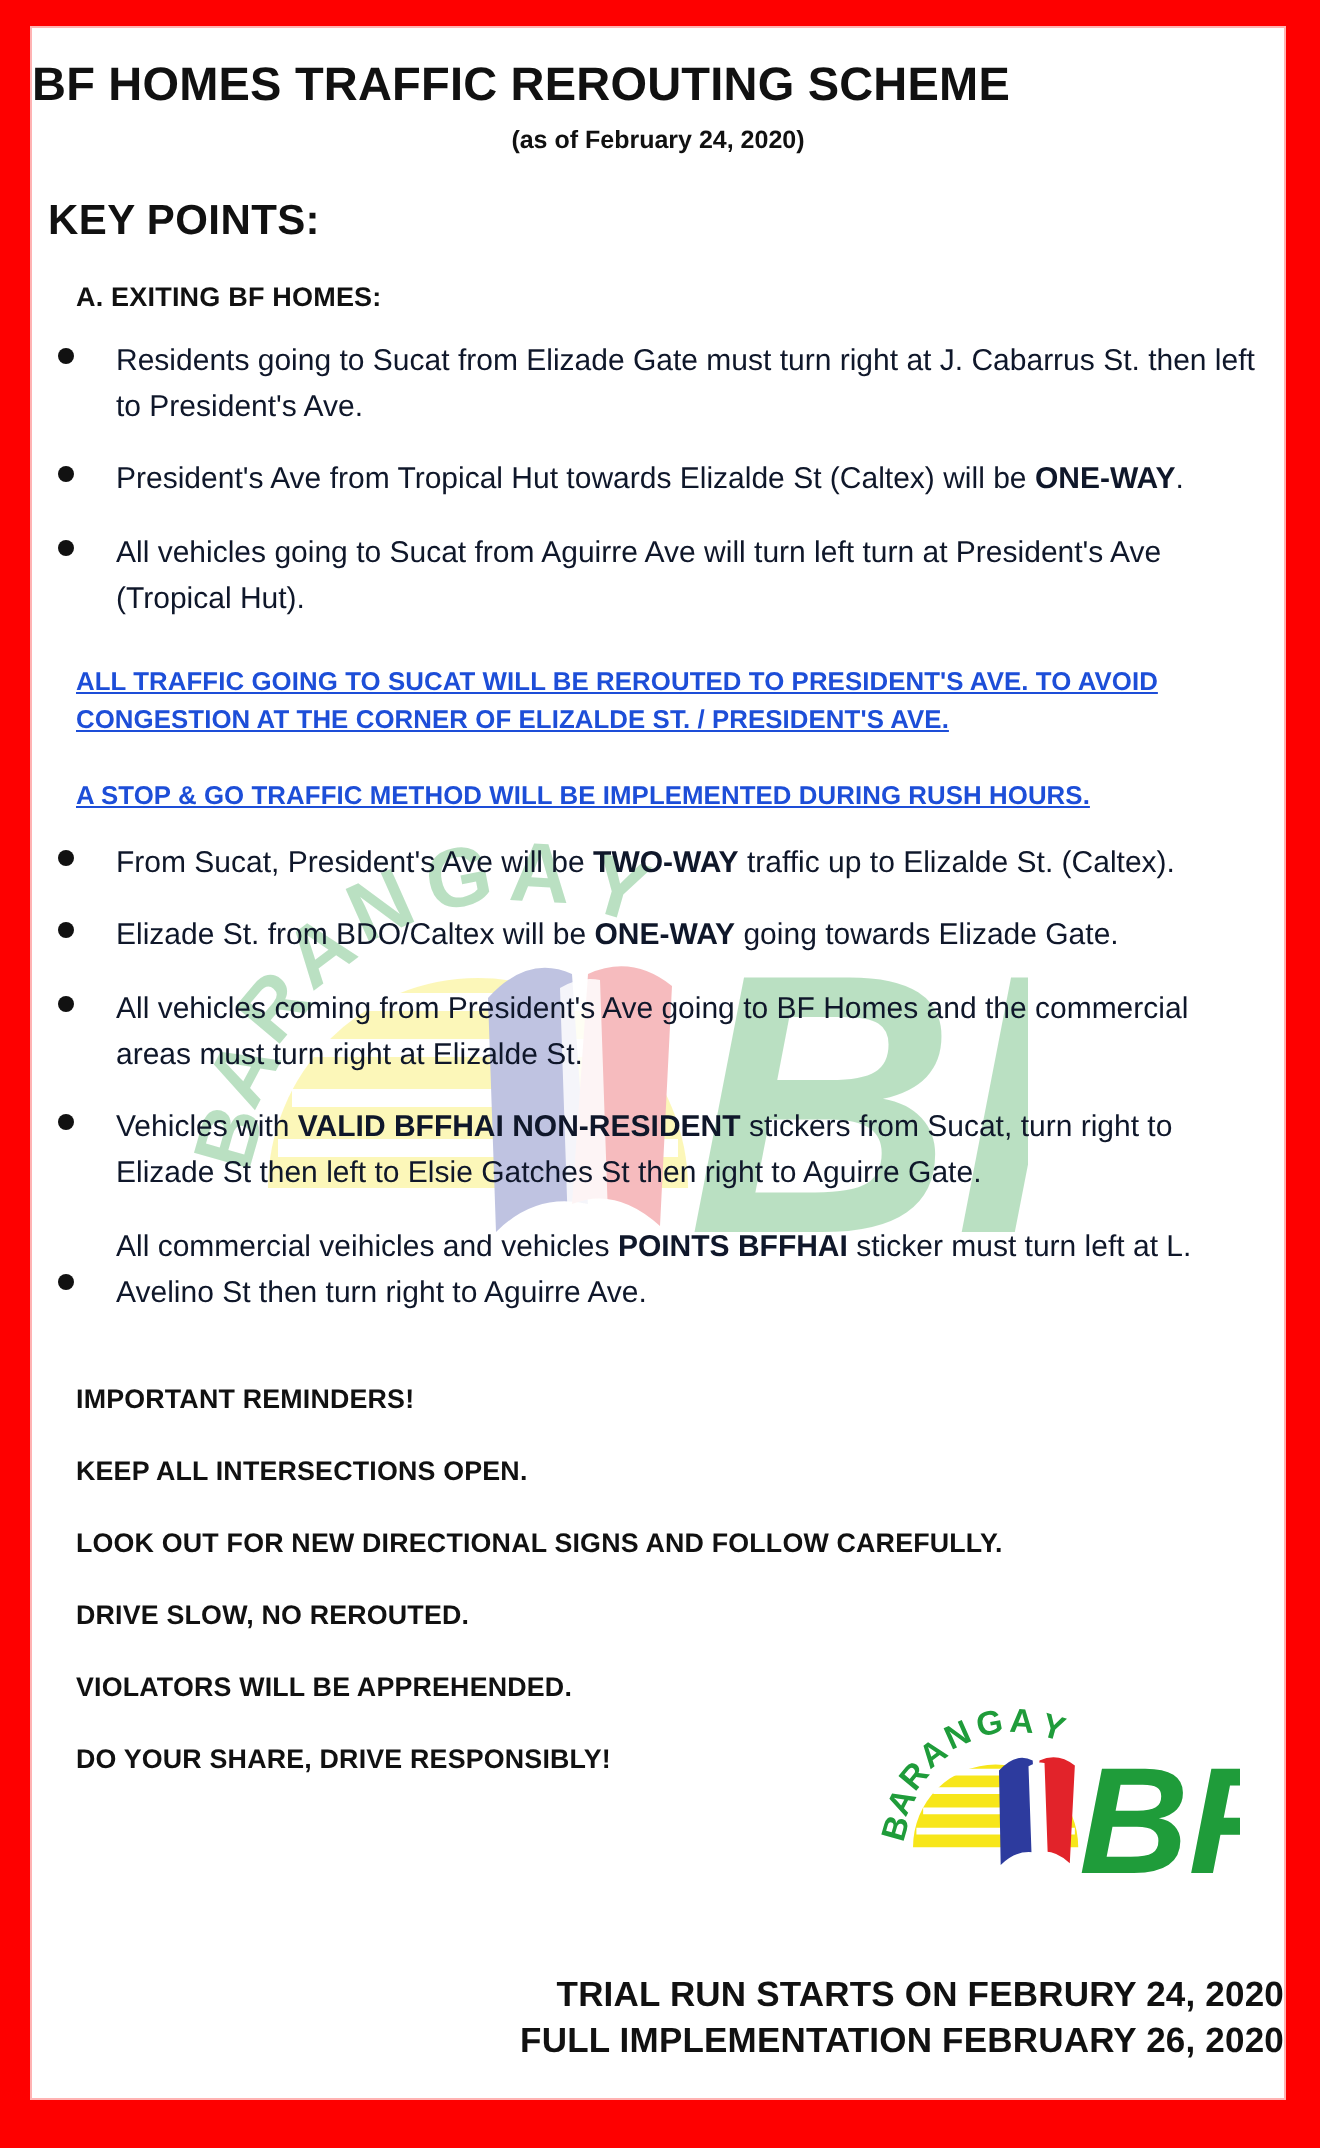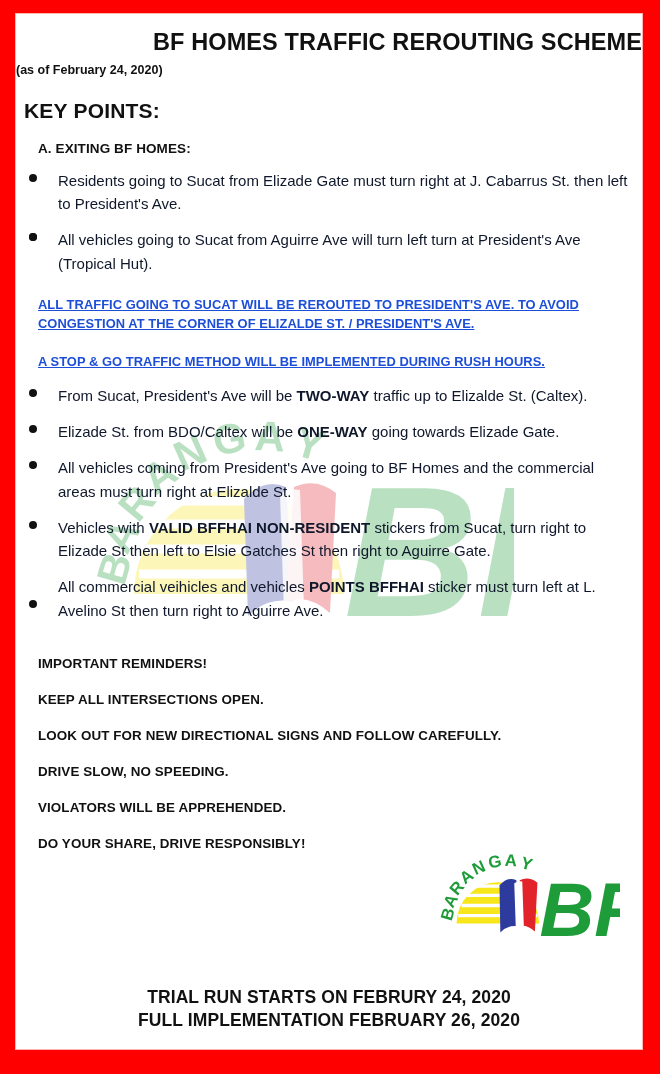--- a/index.html
+++ b/index.html
@@ -46,29 +46,30 @@
   }
 
   
   #content {
     position: relative;
     z-index: 2;
     padding: 0;
   }
 
   .doc-title {
-    text-align: right;
+    text-align: left;
     font-size: 23.5px;
     font-weight: bold;
     letter-spacing: 0.1px;
     color: #111111;
     margin: 16px 0 0 0;
     line-height: 1.1;
   }
   .doc-subtitle {
+    text-align: center;
     font-size: 12.5px;
     font-weight: bold;
     color: #111111;
     margin: 7px 0 0 0;
   }
 
   .key-points {
     font-size: 21px;
     font-weight: bold;
     color: #111111;
@@ -133,21 +134,21 @@
     color: #111111;
     margin-bottom: 21px;
     letter-spacing: 0.1px;
   }
 
   .footer {
     position: absolute;
     left: 0;
     right: 0;
     bottom: 18px;
-    text-align: center;
+    text-align: right;
     z-index: 3;
   }
   .footer-line {
     font-size: 17.5px;
     font-weight: bold;
     color: #111111;
     line-height: 1.28;
     letter-spacing: 0.1px;
   }
 
@@ -207,20 +208,21 @@
 
       <div class="section-head">A. EXITING BF HOMES:</div>
 
       <div class="bullet-list">
         <div class="bullet">
           <span class="dot"></span>
           <span>Residents going to Sucat from Elizade Gate must turn right at J. Cabarrus St. then left to President's Ave.</span>
         </div>
         <div class="bullet">
           <span class="dot"></span>
+          <span>President's Ave from Tropical Hut towards Elizalde St (Caltex) will be <b>ONE-WAY</b>.</span>
         </div>
         <div class="bullet">
           <span class="dot"></span>
           <span>All vehicles going to Sucat from Aguirre Ave will turn left turn at  President's Ave (Tropical Hut).</span>
         </div>
       </div>
 
       <div class="caps-note">ALL TRAFFIC GOING TO  SUCAT WILL BE REROUTED TO PRESIDENT'S AVE. TO AVOID CONGESTION AT THE CORNER OF ELIZALDE  ST. / PRESIDENT'S AVE.</div>
       <div class="caps-note tight">A STOP &amp; GO TRAFFIC METHOD WILL BE IMPLEMENTED DURING RUSH HOURS.</div>
 
@@ -245,21 +247,21 @@
         <div class="bullet dot-low">
           <span class="dot"></span>
           <span>All commercial veihicles and vehicles <b>POINTS BFFHAI</b> sticker must turn left at L. Avelino St then turn right  to Aguirre Ave.</span>
         </div>
       </div>
 
       <div class="reminders">
         <div class="reminder-line">IMPORTANT REMINDERS!</div>
         <div class="reminder-line">KEEP ALL INTERSECTIONS OPEN.</div>
         <div class="reminder-line">LOOK OUT FOR NEW DIRECTIONAL SIGNS AND FOLLOW CAREFULLY.</div>
-        <div class="reminder-line">DRIVE SLOW, NO SPEEDING.</div>
+        <div class="reminder-line">DRIVE SLOW, NO REROUTED.</div>
         <div class="reminder-line">VIOLATORS WILL BE APPREHENDED.</div>
         <div class="reminder-line">DO YOUR SHARE, DRIVE RESPONSIBLY!</div>
       </div>
 
     </div>
 
     <svg id="logo" viewBox="0 0 420 280" xmlns="http://www.w3.org/2000/svg" aria-hidden="true">
       <g>
         <path d="M38 215 A98 98 0 0 1 234 215 Z" fill="#f7e61a"></path>
         <g stroke="#ffffff" stroke-width="8">

